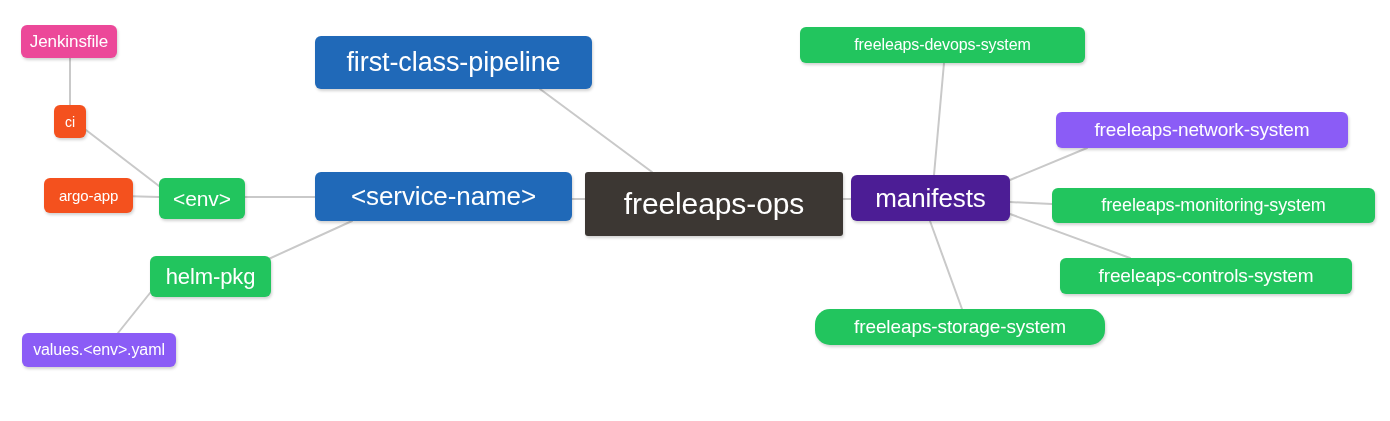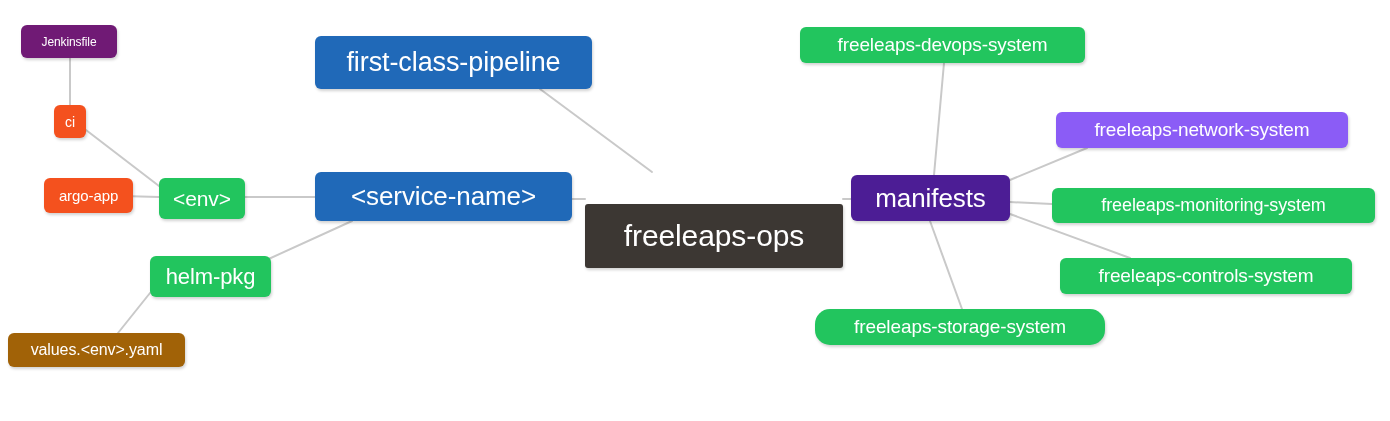--- a/index.html
+++ b/index.html
@@ -55,29 +55,29 @@
       <line x1="540" y1="89" x2="652" y2="172" stroke="#c9c9c9" stroke-width="2" stroke-linecap="round"></line>
       <line x1="572" y1="199" x2="585" y2="199" stroke="#c9c9c9" stroke-width="2" stroke-linecap="round"></line>
       <line x1="843" y1="199" x2="851" y2="199" stroke="#c9c9c9" stroke-width="2" stroke-linecap="round"></line>
       <line x1="934" y1="175" x2="944" y2="63" stroke="#c9c9c9" stroke-width="2" stroke-linecap="round"></line>
       <line x1="1010" y1="180" x2="1087" y2="148" stroke="#c9c9c9" stroke-width="2" stroke-linecap="round"></line>
       <line x1="1010" y1="202" x2="1052" y2="204" stroke="#c9c9c9" stroke-width="2" stroke-linecap="round"></line>
       <line x1="1010" y1="214" x2="1130" y2="258" stroke="#c9c9c9" stroke-width="2" stroke-linecap="round"></line>
       <line x1="930" y1="221" x2="962" y2="309" stroke="#c9c9c9" stroke-width="2" stroke-linecap="round"></line>
     </svg>
   <div id="node-layer">
-      <div class="node" style="left: 21px; top: 25px; width: 96px; height: 33px; background: #701a75; color: rgb(255, 255, 255); font-size: 12px;">Jenkinsfile</div>
+      <div class="node" style="left: 21px; top: 25px; width: 96px; height: 33px; background: #ec4899; color: rgb(255, 255, 255); font-size: 17px;">Jenkinsfile</div>
       <div class="node" style="left: 54px; top: 105px; width: 32px; height: 33px; background: rgb(244, 81, 30); color: rgb(255, 255, 255); font-size: 14px;">ci</div>
       <div class="node" style="left: 33px; top: 178px; width: 89px; height: 35px; background: rgb(244, 81, 30); color: rgb(255, 255, 255); font-size: 15px; margin-left: 11px;">argo-app</div>
       <div class="node" style="left: 159px; top: 178px; width: 86px; height: 41px; background: rgb(34, 197, 94); color: rgb(255, 255, 255); font-size: 21px;">&lt;env&gt;</div>
       <div class="node" style="left: 150px; top: 256px; width: 121px; height: 41px; background: rgb(34, 197, 94); color: rgb(255, 255, 255); font-size: 22px;">helm-pkg</div>
-      <div class="node" style="left: 8px; top: 333px; width: 177px; height: 34px; background: #a16207; color: rgb(255, 255, 255); font-size: 16px;">values.&lt;env&gt;.yaml</div>
+      <div class="node" style="left: 22px; top: 333px; width: 154px; height: 34px; background: #8b5cf6; color: rgb(255, 255, 255); font-size: 16px;">values.&lt;env&gt;.yaml</div>
       <div class="node" style="left: 315px; top: 36px; width: 277px; height: 53px; background: rgb(32, 105, 184); color: rgb(255, 255, 255); font-size: 27px;">first-class-pipeline</div>
       <div class="node" style="left: 315px; top: 172px; width: 257px; height: 49px; background: rgb(32, 105, 184); color: rgb(255, 255, 255); font-size: 26px;">&lt;service-name&gt;</div>
-      <div class="node root" style="left: 585px; top: 172px; width: 258px; height: 64px; background: rgb(60, 55, 51); color: rgb(255, 255, 255); font-size: 30px; margin-top: 32px;">freeleaps-ops</div>
+      <div class="node root" style="left: 585px; top: 172px; width: 258px; height: 64px; background: rgb(60, 55, 51); color: rgb(255, 255, 255); font-size: 30px;">freeleaps-ops</div>
       <div class="node" style="left: 851px; top: 175px; width: 159px; height: 46px; background: #4c1d95; color: rgb(255, 255, 255); font-size: 26px;">manifests</div>
-      <div class="node" style="left: 800px; top: 27px; width: 285px; height: 36px; background: rgb(34, 197, 94); color: rgb(255, 255, 255); font-size: 19px;">freeleaps-devops-system</div>
+      <div class="node" style="left: 800px; top: 27px; width: 285px; height: 36px; background: rgb(34, 197, 94); color: rgb(255, 255, 255); font-size: 16px;">freeleaps-devops-system</div>
       <div class="node" style="left: 1056px; top: 112px; width: 292px; height: 36px; background: #8b5cf6; color: rgb(255, 255, 255); font-size: 19px;">freeleaps-network-system</div>
       <div class="node" style="left: 1052px; top: 188px; width: 323px; height: 35px; background: rgb(34, 197, 94); color: rgb(255, 255, 255); font-size: 18px;">freeleaps-monitoring-system</div>
       <div class="node" style="left: 1060px; top: 258px; width: 292px; height: 36px; background: rgb(34, 197, 94); color: rgb(255, 255, 255); font-size: 19px;">freeleaps-controls-system</div>
       <div class="node" style="left: 815px; top: 309px; width: 290px; height: 36px; background: rgb(34, 197, 94); color: rgb(255, 255, 255); font-size: 19px; border-radius: 15px;">freeleaps-storage-system</div>
     </div>
 </div>
 
 </body></html>

